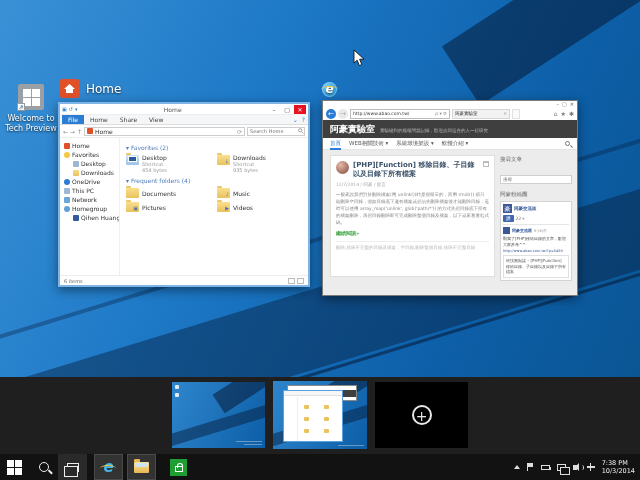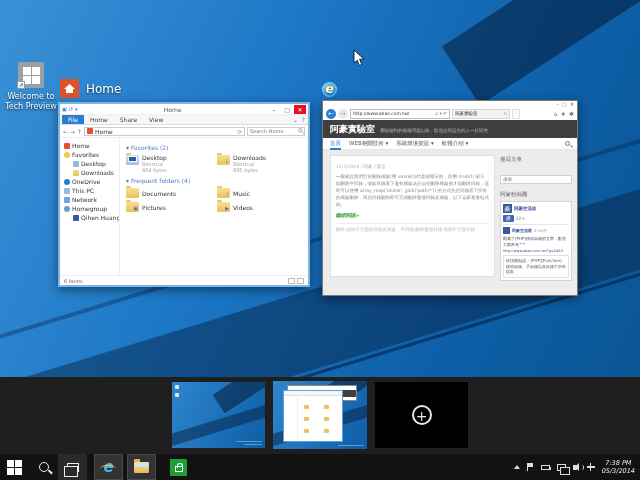--- a/index.html
+++ b/index.html
@@ -163,39 +163,39 @@
   .tr-batt{position:relative;width:9px;height:5px;border:1px solid #ddd;}
   .tr-batt::after{content:"";position:absolute;right:-2px;top:1px;width:1px;height:3px;background:#ddd;}
   .tr-net{position:relative;width:9px;height:7px;border:1px solid #ddd;}
   .tr-net::after{content:"";position:absolute;left:2px;top:2px;width:8px;height:6px;border:1px solid #ddd;background:#121212;}
   .tr-vol{position:relative;width:4px;height:5px;background:#ddd;margin-right:3px;}
   .tr-vol::before{content:"";position:absolute;left:2px;top:-2px;border-top:4.5px solid transparent;border-bottom:4.5px solid transparent;border-right:4px solid #ddd;}
   .tr-vol::after{content:"";position:absolute;left:7px;top:0;width:3px;height:5px;border-right:1px solid #ddd;border-radius:50%;}
   .tr-ime{position:relative;width:8px;height:8px;}
   .tr-ime::before{content:"";position:absolute;left:3px;top:0;width:1.5px;height:8px;background:#ddd;}
   .tr-ime::after{content:"";position:absolute;left:0;top:3px;width:8px;height:1.5px;background:#ddd;}
-  .clock{color:#f0f0f0;font-size:6.5px;line-height:8px;text-align:center;font-style:italic;}
+  .clock{color:#f0f0f0;font-size:6.5px;line-height:8px;text-align:left;}
 
   
   .cursor{position:absolute;left:353px;top:49px;z-index:99;}
 </style>
 </head>
 <body>
 
 <div class="screen">
 
   <div class="wallpaper">
     <div class="beam b1"></div>
     <div class="beam b2"></div>
     <div class="beam b3"></div>
     <div class="beam b4"></div>
   </div>
 
 
-  <div class="desk-icon" style="left:2px;top:60px;">
+  <div class="desk-icon" style="left:2px;top:82px;">
     <div class="di-art">
       <div class="welcome-art">
         <div class="winflag">
             <span></span>
             <span></span>
             <span></span>
             <span></span>
           </div>
         <div class="sc-arrow">↗</div>
       </div>
@@ -386,20 +386,25 @@
     </div>
     <div class="site-nav">
       <span class="active">首頁</span>
       <span><span>WEB相關技術</span> ▾</span>
       <span><span>系統環境架設</span> ▾</span>
       <span><span>軟體介紹</span> ▾</span>
       <span class="mag"></span>
     </div>
     <div class="site-body">
       <div class="article">
+        <div class="art-head">
+          <div class="avatar"></div>
+          <div class="art-title">[PHP][Function] 移除目錄、子目錄以及目錄下所有檔案</div>
+          <div class="cal-ico"></div>
+        </div>
         <div class="art-meta">12/7/2014 / 阿豪 / 留言</div>
         <div class="art-body">一般來說我們對於刪除檔案(用 unlink())時是很簡單的，而用 rmdir() 卻只能刪除空目錄，假如目錄底下還有檔案就必須先刪除檔案後才能刪除目錄，這時可以使用 array_map('unlink', glob('path/*')) 的方式先把目錄底下所有的檔案刪除，再把目錄刪除即可完成刪除整個目錄及檔案，以下就來看看程式碼。</div>
         <div class="readmore">繼續閱讀»</div>
         <div class="art-div"></div>
         <div class="tags">刪除,移除不完整的目錄及檔案，空目錄,刪除整個目錄,移除不完整目錄</div>
       </div>
       <div class="side">
         <div class="side-h">搜尋文章</div>
         <input class="side-search" placeholder="搜尋" style="">
         <div class="side-h" style="margin-top:6px;">阿豪粉絲團</div>
@@ -494,21 +499,21 @@
     </div>
     <div class="tray">
       <span class="tr-chev"></span>
       <span class="tr-flag"></span>
       <span class="tr-batt"></span>
       <span class="tr-net"></span>
       <span class="tr-vol"></span>
       <span class="tr-ime"></span>
       <div class="clock">
         <div>7:38 PM</div>
-        <div>05/3/2014</div>
+        <div>10/3/2014</div>
       </div>
     </div>
   </div>
 
   <div class="cursor">
     <svg width="12" height="18" viewBox="0 0 12 18">
         <path d="M1,1 L1,14 L4.2,11.2 L6.4,16.6 L8.8,15.5 L6.6,10.2 L11,10.2 Z" fill="#fff" stroke="#000" stroke-width="0.8"></path>
       </svg>
   </div>
 

